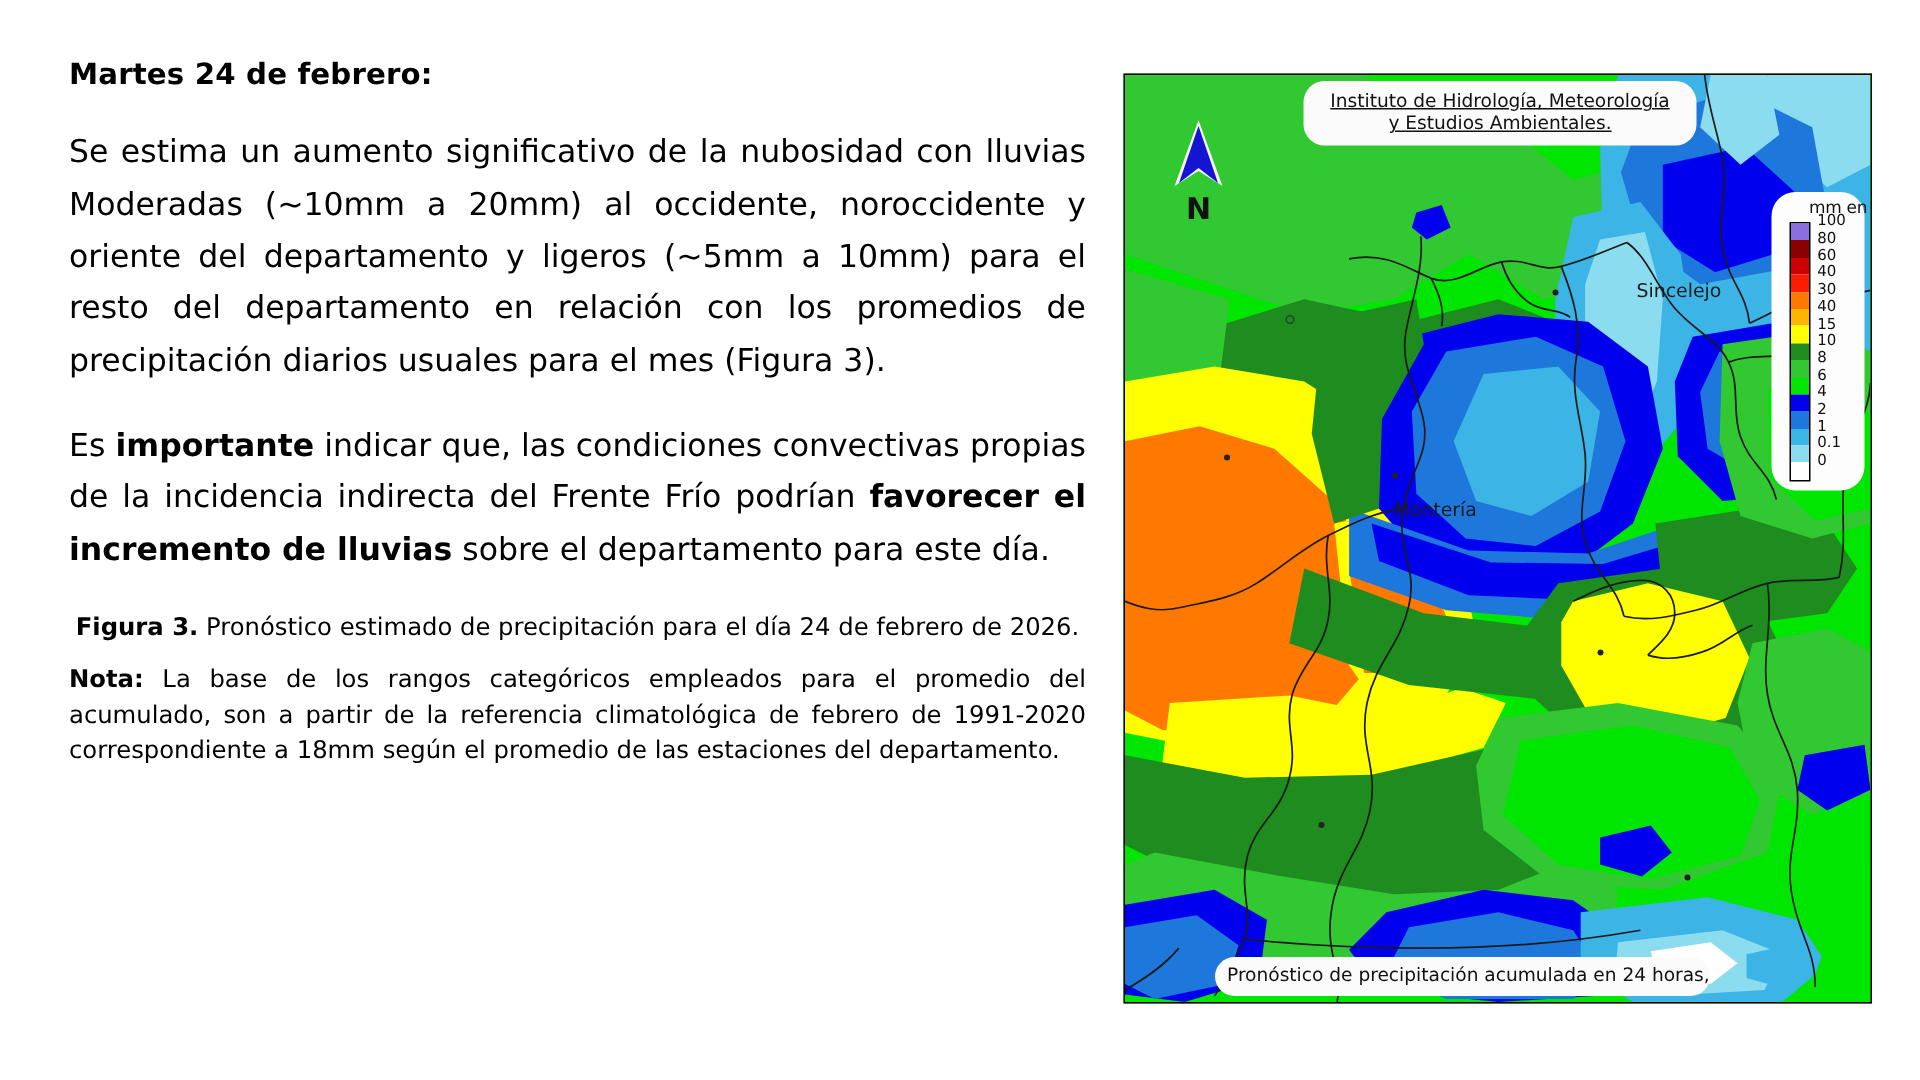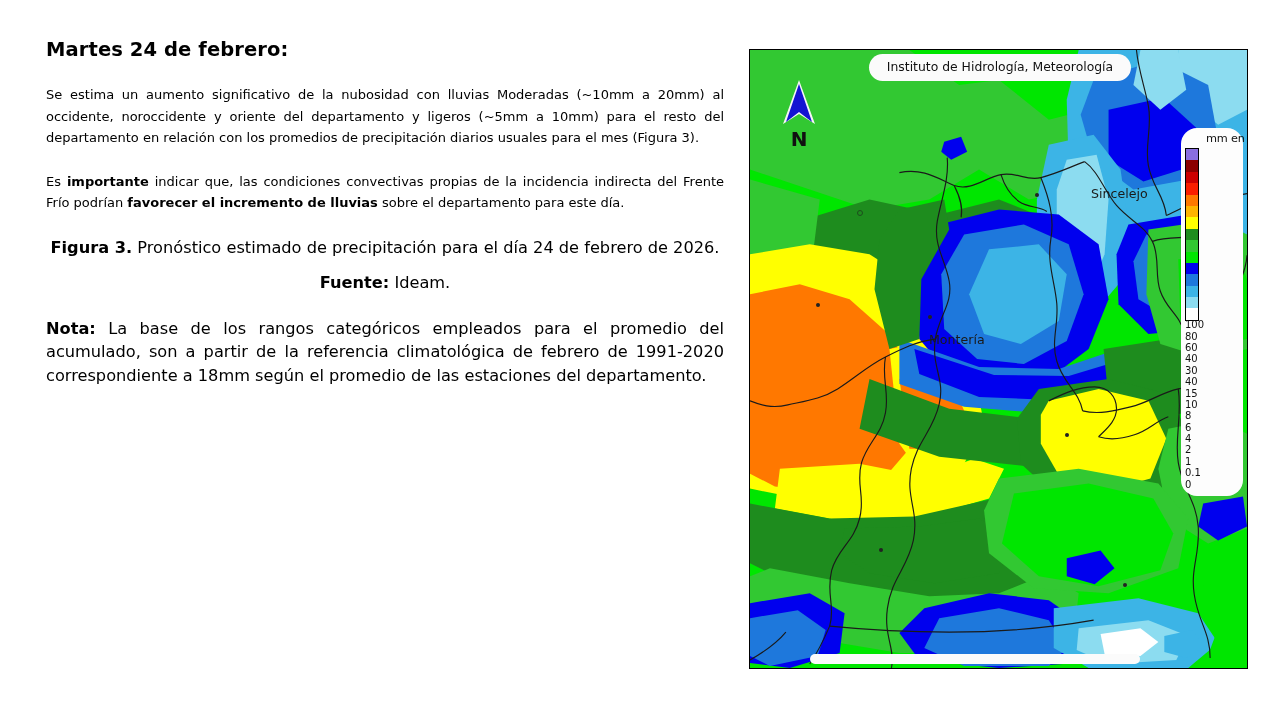--- a/index.html
+++ b/index.html
@@ -20,21 +20,21 @@
     color: #000;
   }
   .heading {
     font-size: 19.5px;
     font-weight: bold;
     letter-spacing: 0.1px;
     margin: 0 0 22px 0;
     line-height: 1.25;
   }
   .para {
-    font-size: 13px;
+    font-size: 21px;
     line-height: 1.65;
     text-align: justify;
     text-justify: inter-word;
     margin: 0 0 22px 0;
   }
   .para b { font-weight: bold; }
 
   .caption {
     font-size: 16.2px;
     line-height: 1.45;
@@ -90,21 +90,21 @@
     left: 119px; top: 4px;
     width: 262px;
     background: #fbfbfb;
     border-radius: 14px;
     padding: 5px 9px 7px 9px;
     text-align: center;
     font-size: 12.4px;
     line-height: 1.24;
     color: #111;
   }
-  .map-head div { white-space: nowrap; }
+  .map-head div { white-space: nowrap; text-decoration: underline; }
 
   
   .map-foot {
     position: absolute;
     left: 60px; bottom: 4px;
     width: 330px;
     background: #fbfbfb;
     border-radius: 14px;
     padding: 4px 8px 6px 8px;
     text-align: center;
@@ -127,21 +127,20 @@
   .legend-title {
     font-size: 11.3px;
     color: #111;
     white-space: nowrap;
     margin: 1px 0 3px -3px;
     letter-spacing: -0.2px;
     padding-left: 24px;
   }
   .legend-scale {
     display: flex;
-    flex-direction: column;
     justify-content: center;
     gap: 4px;
   }
   .swatch-col {
     display: flex;
     flex-direction: column;
     width: 14px;
     border: 1px solid #000;
   }
   .swatch { height: 11.4px; width: 100%; }
@@ -191,23 +190,20 @@
     <div class="heading">Martes 24 de febrero:</div>
 
     <p class="para" id="para-1"><span>Se estima un aumento significativo de la nubosidad con lluvias Moderadas (~10mm a 20mm) al occidente, noroccidente y oriente del departamento y ligeros (~5mm a 10mm) para el resto del departamento en relación con los promedios de precipitación diarios usuales para el mes (Figura 3).</span></p>
     <p class="para" id="para-2"><span>Es </span><b>importante</b><span> indicar que, las condiciones convectivas propias de la incidencia indirecta del Frente Frío podrían </span><b>favorecer el incremento de lluvias</b><span> sobre el departamento para este día.</span></p>
 
     <div class="caption cap-gap-top">
       <b>Figura 3.</b><span> Pronóstico estimado de precipitación para el día 24 de febrero de 2026.</span>
     </div>
 
 
-    <div class="caption cap-source">
-      <b>Fuente:</b><span> Ideam.</span>
-    </div>
 
     <div class="note-block">
       <b>Nota:</b><span> La base de los rangos categóricos empleados para el promedio del acumulado, son a partir de la referencia climatológica de febrero de 1991-2020 correspondiente a 18mm según el promedio de las estaciones del departamento.</span>
     </div>
   </div>
 
   <div class="map-panel">
 
     <div class="map-canvas">
       <svg viewBox="0 0 499 620" preserveAspectRatio="none" xmlns="http://www.w3.org/2000/svg">
@@ -347,20 +343,21 @@
     <div class="north">
       <svg width="40" height="50" viewBox="0 0 40 50" xmlns="http://www.w3.org/2000/svg">
         <polygon points="20,2 36,46 20,36 4,46" fill="#f5f5f5"></polygon>
         <polygon points="20,6 33,44 20,34 7,44" fill="#1414d2"></polygon>
       </svg>
       <div class="north-label">N</div>
     </div>
 
     <div class="map-head">
       <div>Instituto de Hidrología, Meteorología</div>
+      <div>y Estudios Ambientales.</div>
     </div>
 
     <div class="city" style="left:0;top:0;">
       <div class="map-dot-small" style="left:285px;top:143px;"></div>
       <div class="city-name" style="left:297px;top:136px;">Sincelejo</div>
     </div>
     <div class="city" style="left:0;top:0;">
       <div class="map-dot-small" style="left:178px;top:265px;"></div>
       <div class="city-name" style="left:135px;top:238px;margin-top:44px;">Montería</div>
     </div>
@@ -405,16 +402,17 @@
             <div class="tick">4</div>
             <div class="tick">2</div>
             <div class="tick">1</div>
             <div class="tick">0.1</div>
             <div class="tick">0</div>
           </div>
       </div>
     </div>
 
     <div class="map-foot">
+      <div>Pronóstico de precipitación acumulada en 24 horas,</div>
     </div>
 
   </div>
 </div>
 
 </body></html>

